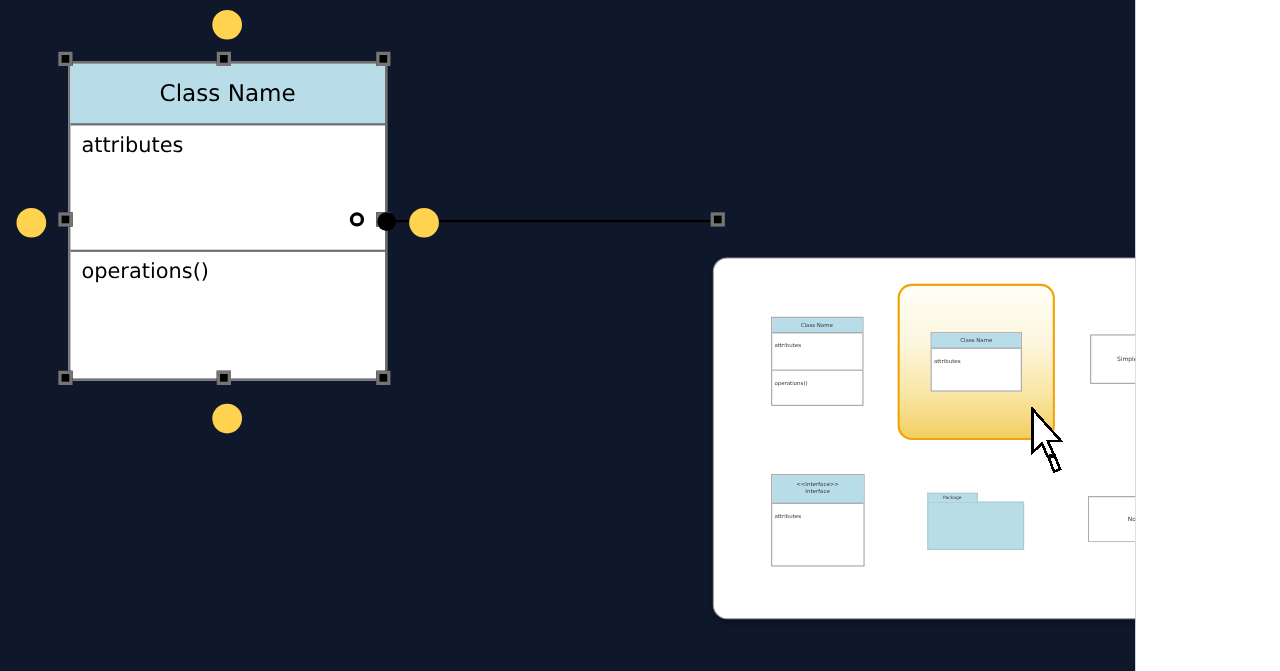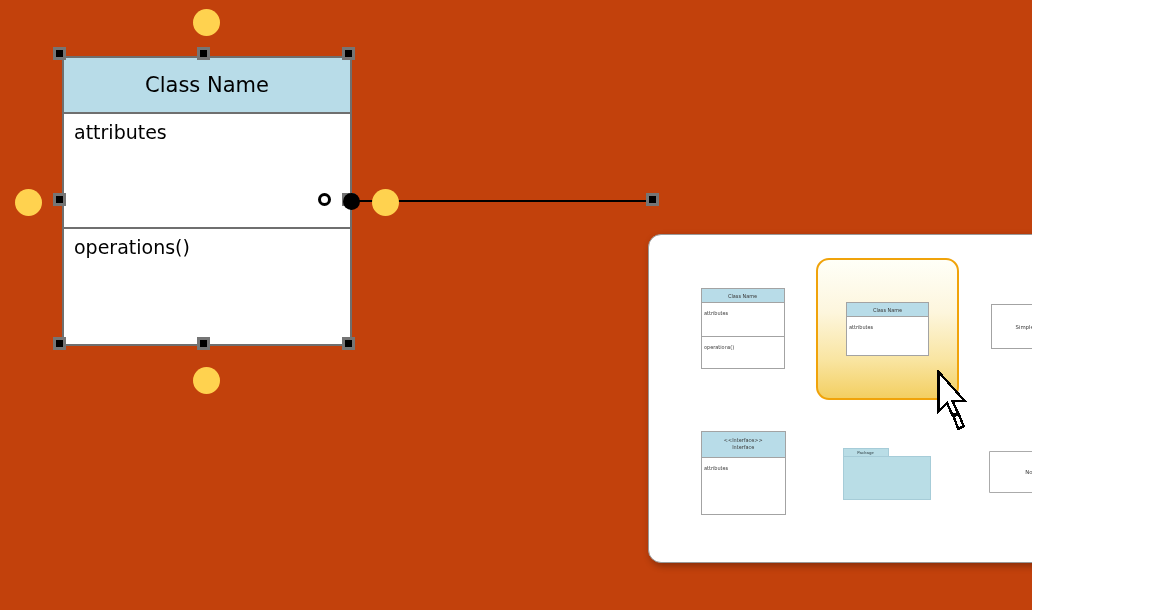--- a/index.html
+++ b/index.html
@@ -10,21 +10,21 @@
     --accent-dot:#ffd24f;
     --edge-color:#000000;
     --panel-border:#9a9a9a;
     --highlight-border:#f0a30a;
     --preview-border:#a3a3a3;
     --package-fill:#b9dde6;
   }
   *{margin:0;padding:0;box-sizing:border-box;}
   html,body{background:#ffffff;}
   body{font-family:"DejaVu Sans","Liberation Sans",sans-serif;}
-  #stage{position:relative;width:1032px;height:610px;background:#c2410c;overflow:hidden;}
+  #stage{position:relative;width:1032px;height:610px;background:#0f172a;overflow:hidden;}
 
   
   .uml-class{position:absolute;left:62px;top:56px;width:290px;height:290px;
     border:2px solid var(--shape-border);background:#fff;}
   .uml-head{height:56px;background:var(--class-header-fill);
     border-bottom:2px solid var(--shape-border);
     display:flex;align-items:center;justify-content:center;
     font-size:21px;color:#000;}
   .uml-attrs{height:115px;border-bottom:2px solid var(--shape-border);
     padding:7px 10px;font-size:19px;color:#000;}

